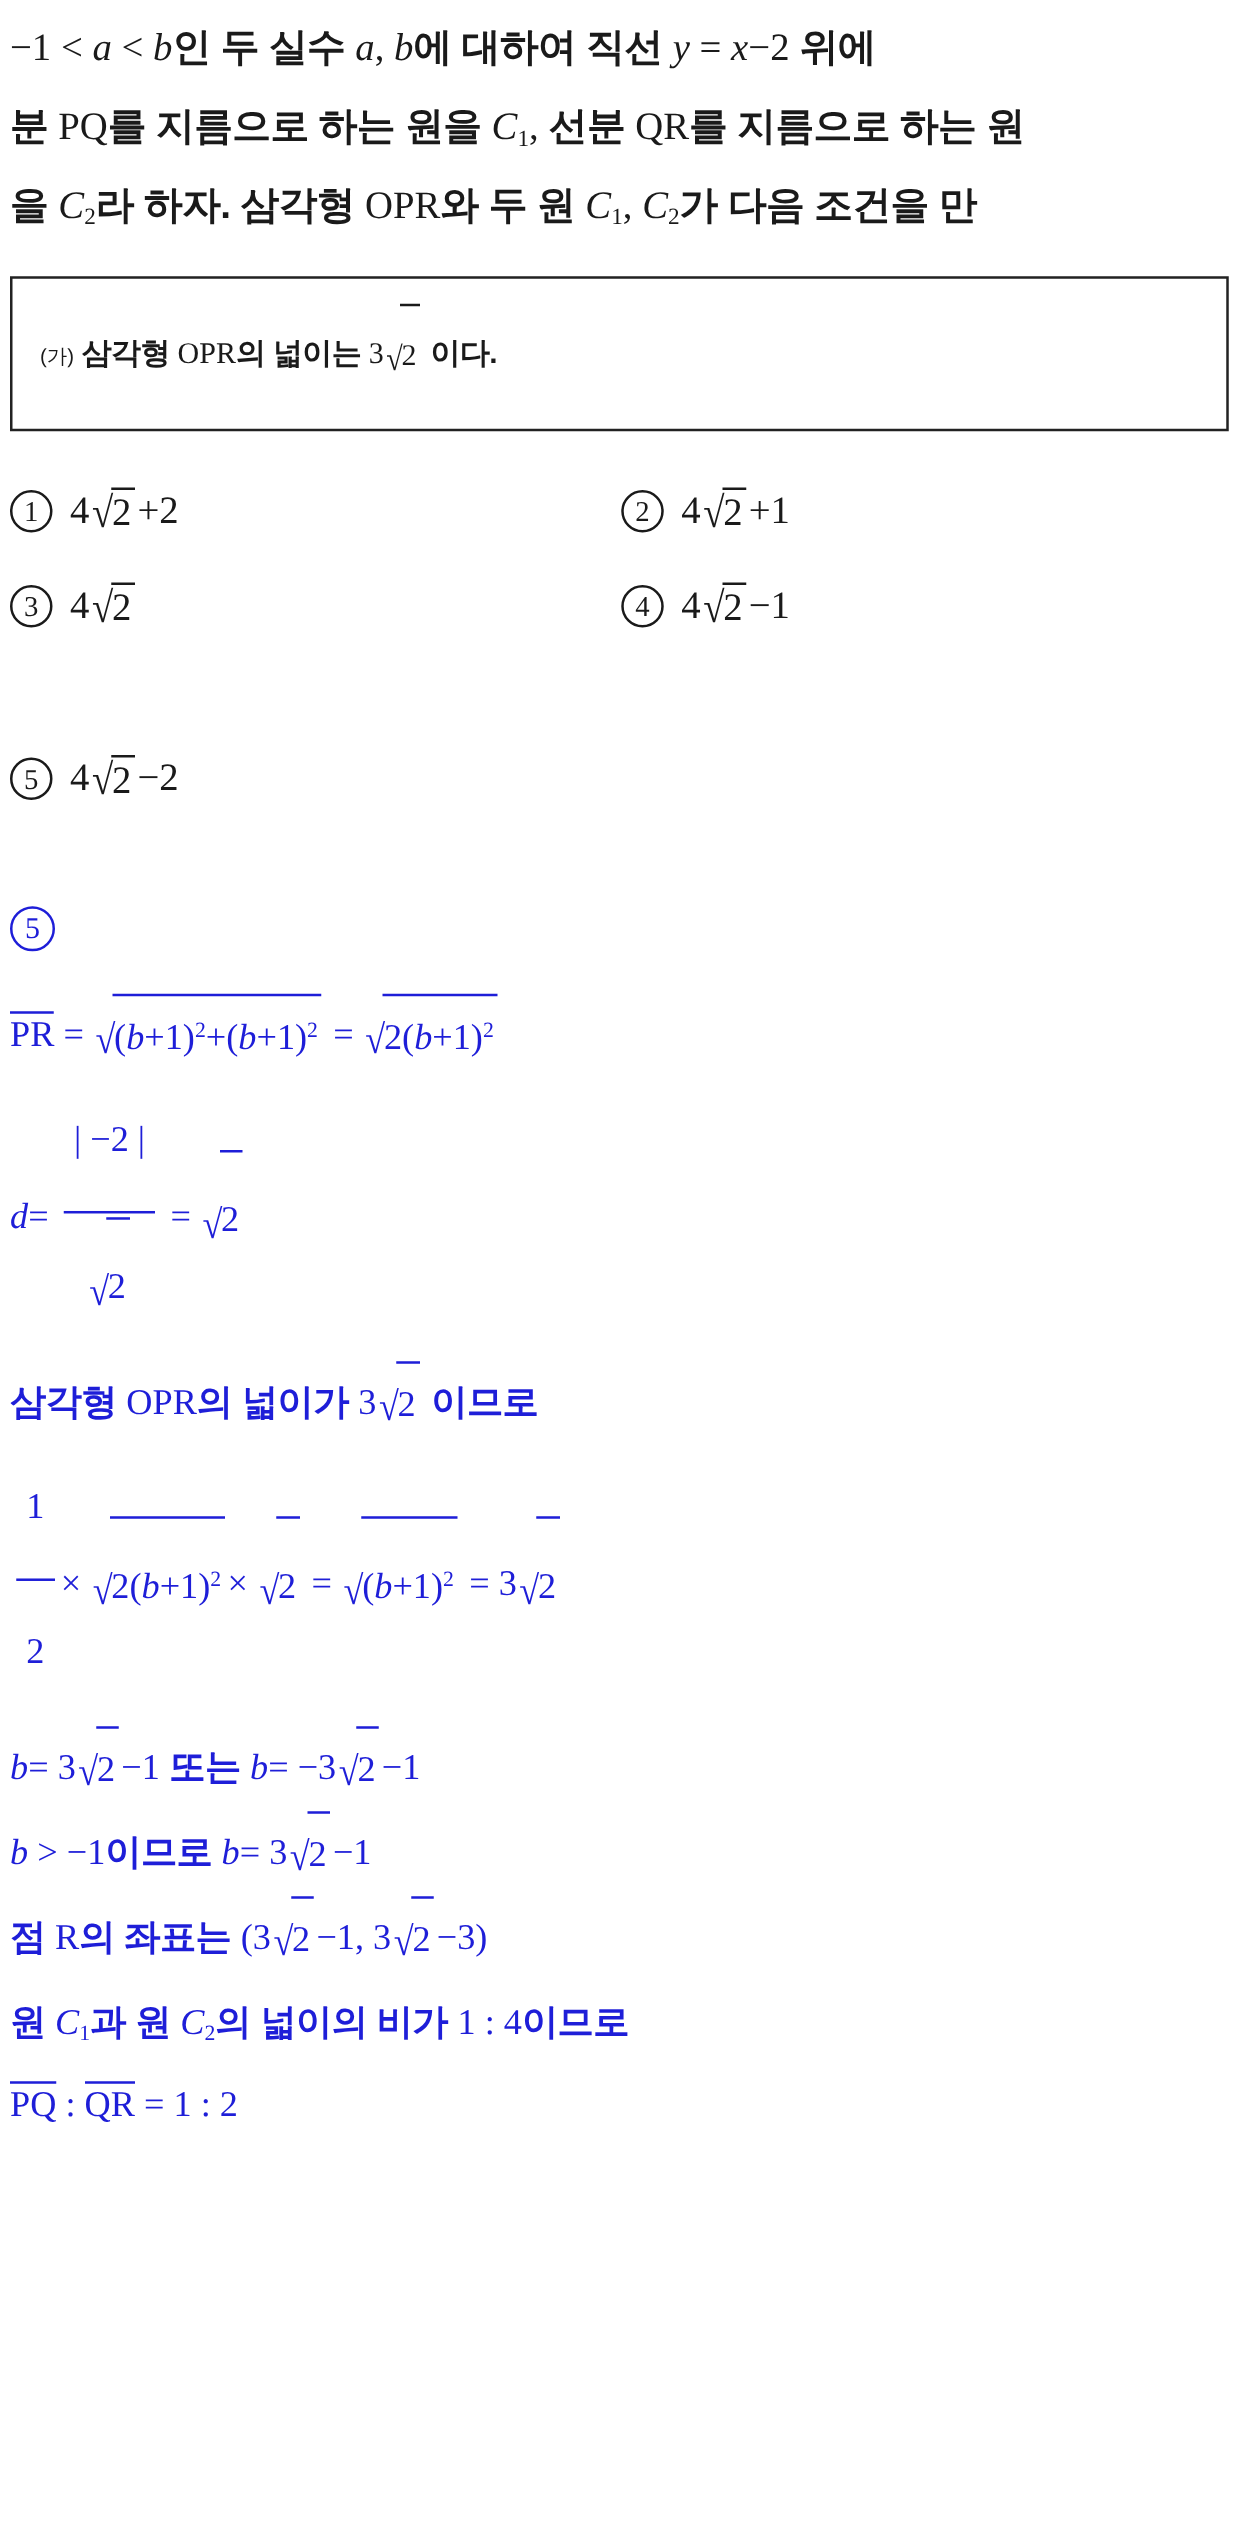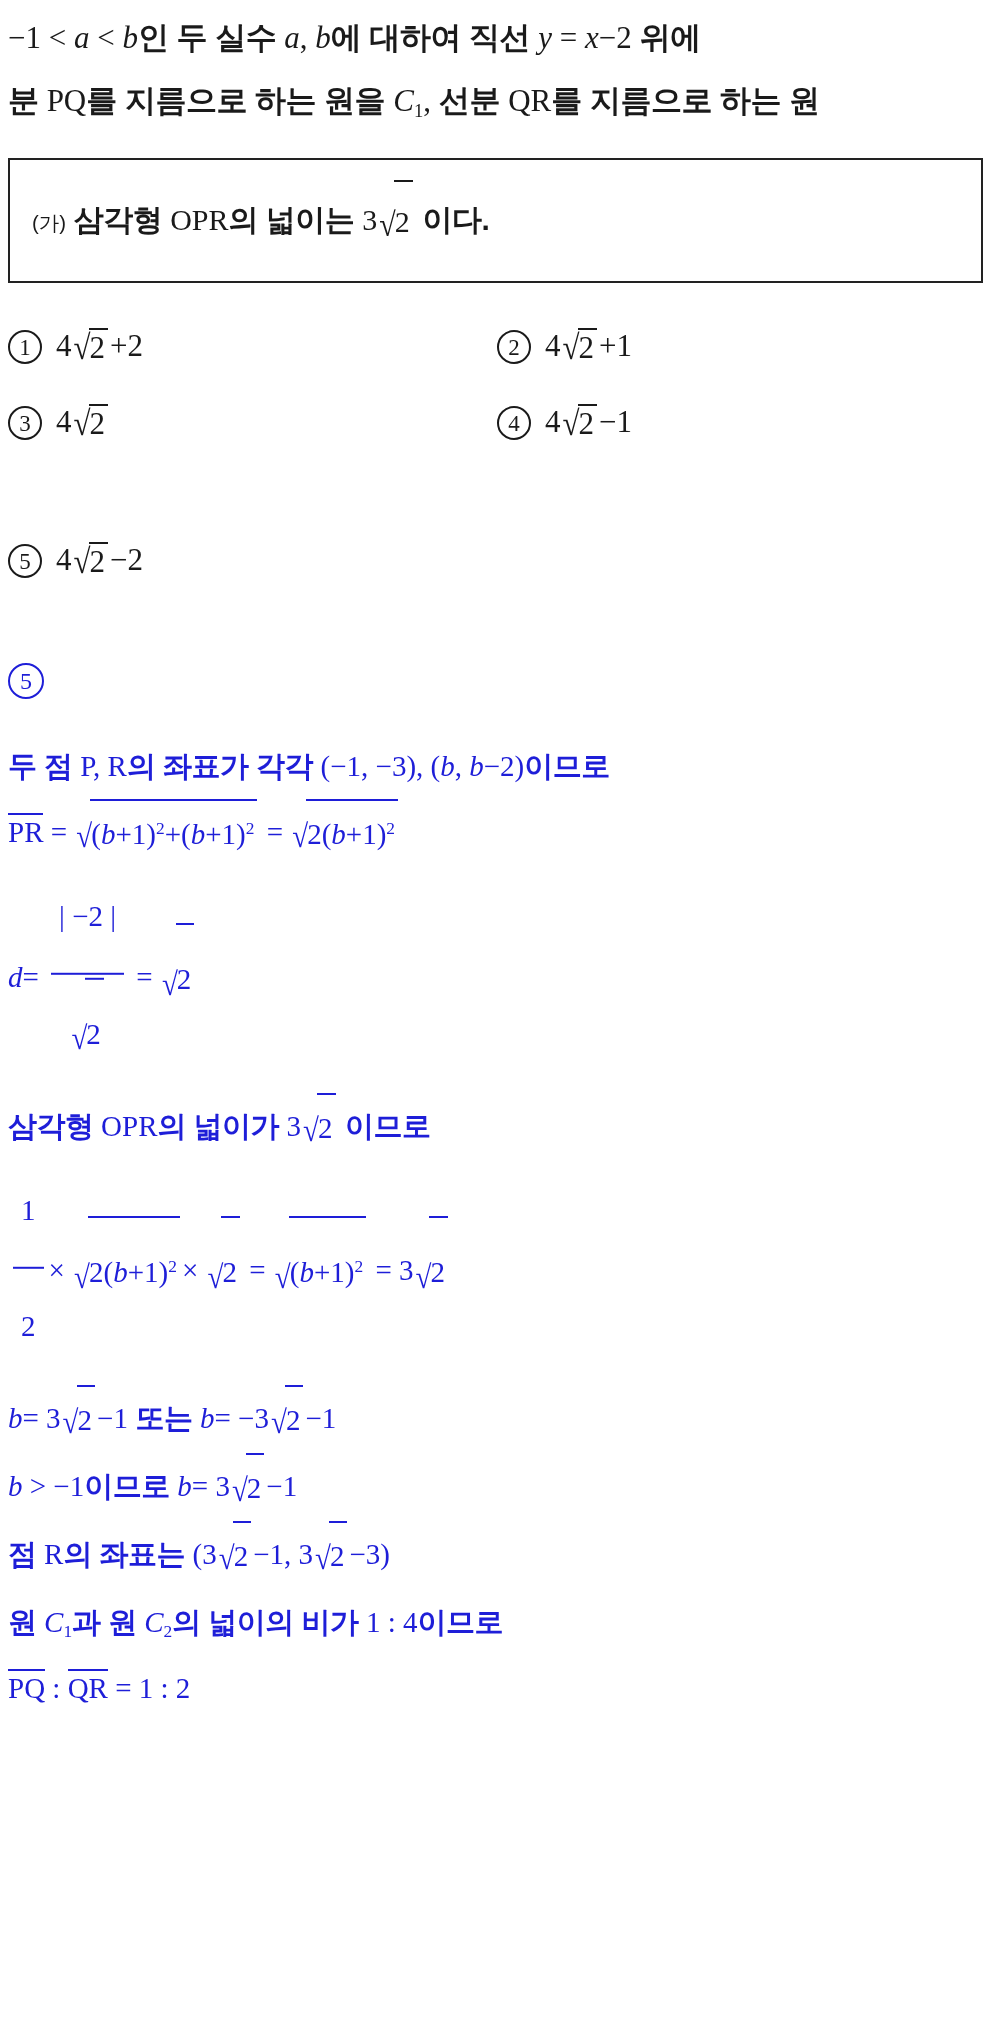--- a/index.html
+++ b/index.html
@@ -35,21 +35,21 @@
   .ov { display:inline-block; border-top:2px solid currentColor; padding-top:2px; line-height:1.05; }
 
   
   .problem { font-size:31px; }
   .problem .line { line-height:63px; white-space:nowrap; }
 
   .cond-box {
     margin:26px 4px 0 0;
     border:2px solid #222;
     padding:20px 14px 18px 22px;
-    font-size:30px;
+    font-size:24px;
   }
   .cond-box .line { line-height:80px; white-space:nowrap; }
 
   .choices {
     margin-top:26px;
     display:grid;
     grid-template-columns:489px 1fr;
     font-size:31px;
   }
   .choice { display:flex; align-items:center; height:76px; gap:14px; white-space:nowrap; }
@@ -70,20 +70,21 @@
 </style>
 </head>
 <body>
 
 <main>
 
   <section class="problem">
     <div>
         <div class="line"><span class="mr">−1 &lt; </span><span class="mi">a</span><span class="mr"> &lt; </span><span class="mi">b</span><span class="kr">인 두 실수 </span><span class="mi">a</span><span class="mr">, </span><span class="mi">b</span><span class="kr">에 대하여 직선 </span><span class="mi">y</span><span class="mr"> = </span><span class="mi">x</span><span class="mr">−2</span><span class="kr"> 위에</span></div>
         <div class="line"><span class="kr">분 </span><span class="mr">PQ</span><span class="kr">를 지름으로 하는 원을 </span><span class="mi">C</span><span class="sb mr">1</span><span class="mr">,</span><span class="kr"> 선분 </span><span class="mr">QR</span><span class="kr">를 지름으로 하는 원</span></div>
+        <div class="line"><span class="kr">을 </span><span class="mi">C</span><span class="sb mr">2</span><span class="kr">라 하자. 삼각형 </span><span class="mr">OPR</span><span class="kr">와 두 원 </span><span class="mi">C</span><span class="sb mr">1</span><span class="mr">, </span><span class="mi">C</span><span class="sb mr">2</span><span class="kr">가 다음 조건을 만</span></div>
       </div>
   </section>
 
   <section class="cond-box">
     <div>
         <div class="line"><span class="gmark">(가)</span><span class="kr"> 삼각형 </span><span class="mr">OPR</span><span class="kr">의 넓이는 </span><span class="mr">3</span><span class="sq"><span class="sgn">√</span><span class="rdx"><span class="mr">2</span></span></span><span class="kr"> 이다.</span></div>
       </div>
   </section>
 
   <section class="choices">
@@ -120,21 +121,20 @@
   </section>
 
   <section class="answer-sec">
     <span class="cnum">
         <span>5</span>
       </span>
   </section>
 
   <section class="solution">
     <div>
-        <div class="line"><span class="kr">두 점 </span><span class="mr">P, R</span><span class="kr">의 좌표가 각각 </span><span class="mr">(−1, −3), (</span><span class="mi">b</span><span class="mr">, </span><span class="mi">b</span><span class="mr">−2)</span><span class="kr">이므로</span></div>
         <div class="line"><span class="ov mr"><span class="mr">PR</span></span><span class="mr"> = </span><span class="sq"><span class="sgn">√</span><span class="rdx"><span class="mr">(</span><span class="mi">b</span><span class="mr">+1)</span><span class="sp mr">2</span><span class="mr">+(</span><span class="mi">b</span><span class="mr">+1)</span><span class="sp mr">2</span></span></span><span class="mr"> = </span><span class="sq"><span class="sgn">√</span><span class="rdx"><span class="mr">2(</span><span class="mi">b</span><span class="mr">+1)</span><span class="sp mr">2</span></span></span></div>
         <div class="line tall"><span class="mi">d</span><span class="mr">= </span><span class="fr">
             <span class="fn"><span class="mr">| −2 |</span></span>
             <span class="fd"><span class="sq"><span class="sgn">√</span><span class="rdx"><span class="mr">2</span></span></span></span>
           </span><span class="mr"> = </span><span class="sq"><span class="sgn">√</span><span class="rdx"><span class="mr">2</span></span></span></div>
         <div class="line"><span class="kr">삼각형 </span><span class="mr">OPR</span><span class="kr">의 넓이가 </span><span class="mr">3</span><span class="sq"><span class="sgn">√</span><span class="rdx"><span class="mr">2</span></span></span><span class="kr"> 이므로</span></div>
         <div class="line tall"><span class="fr">
             <span class="fn"><span class="mr">1</span></span>
             <span class="fd"><span class="mr">2</span></span>
           </span><span class="mr">× </span><span class="sq"><span class="sgn">√</span><span class="rdx"><span class="mr">2(</span><span class="mi">b</span><span class="mr">+1)</span><span class="sp mr">2</span></span></span><span class="mr">× </span><span class="sq"><span class="sgn">√</span><span class="rdx"><span class="mr">2</span></span></span><span class="mr"> = </span><span class="sq"><span class="sgn">√</span><span class="rdx"><span class="mr">(</span><span class="mi">b</span><span class="mr">+1)</span><span class="sp mr">2</span></span></span><span class="mr"> = 3</span><span class="sq"><span class="sgn">√</span><span class="rdx"><span class="mr">2</span></span></span></div>

